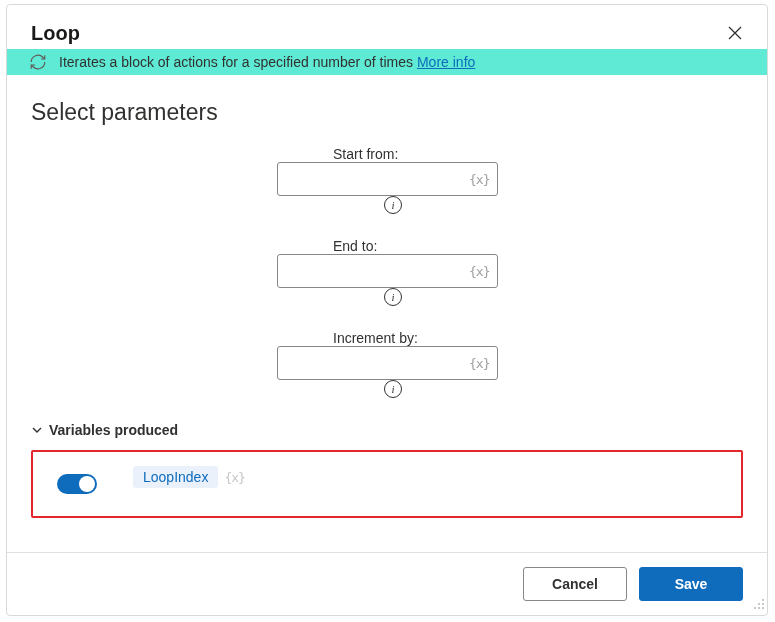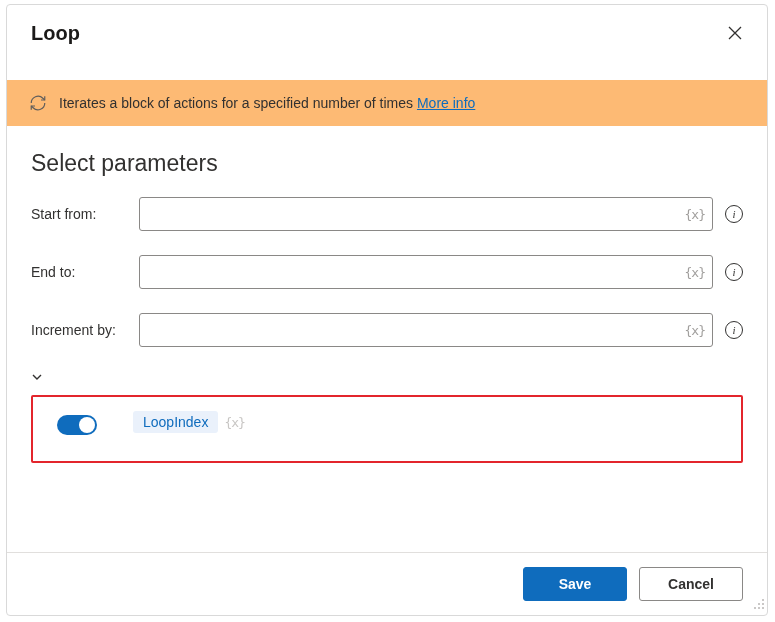--- a/index.html
+++ b/index.html
@@ -40,28 +40,27 @@
     width: 24px;
     height: 24px;
     display: flex;
     align-items: center;
     justify-content: center;
     cursor: pointer;
     color: #323130;
   }
   .close-btn svg { stroke: currentColor; }
   .banner {
-    background: #fdba74;
+    background: #5eead4;
     display: flex;
     align-items: center;
     gap: 12px;
-    padding: 14px 22px;
-    font-size: 14px;
-    color: #323130;
-    margin-top: 31px;
+    padding: 4px 22px;
+    font-size: 14px;
+    color: #323130;
   }
   .banner .loop-icon { color: #605e5c; display:flex; align-items:center;}
   .banner a {
     color: #0f6cbd;
     text-decoration: underline;
     cursor: pointer;
   }
   .content {
     padding: 24px 24px 8px 24px;
     flex: 1;
@@ -70,20 +69,21 @@
   .section-heading {
     font-size: 23px;
     font-weight: 400;
     color: #323130;
     margin-bottom: 20px;
   }
   .form-row {
     display: flex;
     align-items: center;
     margin-bottom: 24px;
+    flex-direction: column;
   }
   .form-label {
     width: 108px;
     font-size: 14px;
     color: #323130;
   }
   .input-wrap {
     flex: 1;
     position: relative;
   }
@@ -135,20 +135,21 @@
   }
   .chev {
     display: inline-flex;
   }
   .highlight-box {
     border: 2.5px solid #e3252c;
     border-radius: 2px;
     padding: 14px 18px 18px 18px;
     display: flex;
     gap: 36px;
+    align-items: center;
   }
   .toggle {
     width: 40px;
     height: 20px;
     background: #0f6cbd;
     border-radius: 10px;
     position: relative;
     cursor: pointer;
     flex-shrink: 0;
     margin-top: 4px;
@@ -282,39 +283,40 @@
       </div>
       <div class="info-icon">i</div>
     </div>
 
     <div class="collapsible">
       <span class="chev">
         <svg width="12" height="12" viewBox="0 0 12 12" fill="none" stroke="#323130" stroke-width="1.4">
           <polyline points="2 4 6 8 10 4"></polyline>
         </svg>
       </span>
+      <span>Variables produced</span>
     </div>
 
     <div class="highlight-box">
       <div class="toggle">
         <div class="knob"></div>
       </div>
       <div class="var-body">
         <div class="var-name-row">
           <span class="var-chip">LoopIndex</span>
           <span class="var-x">{x}</span>
         </div>
       </div>
     </div>
 
   </div>
 
   <div class="footer">
+    <div class="btn btn-secondary">Cancel</div>
     <div class="btn btn-primary">Save</div>
-    <div class="btn btn-secondary">Cancel</div>
   </div>
 
   <span class="resize-grip">
     <svg width="12" height="12" viewBox="0 0 12 12" fill="currentColor">
       <circle cx="10" cy="2" r="1"></circle>
       <circle cx="10" cy="6" r="1"></circle>
       <circle cx="6" cy="6" r="1"></circle>
       <circle cx="10" cy="10" r="1"></circle>
       <circle cx="6" cy="10" r="1"></circle>
       <circle cx="2" cy="10" r="1"></circle>

